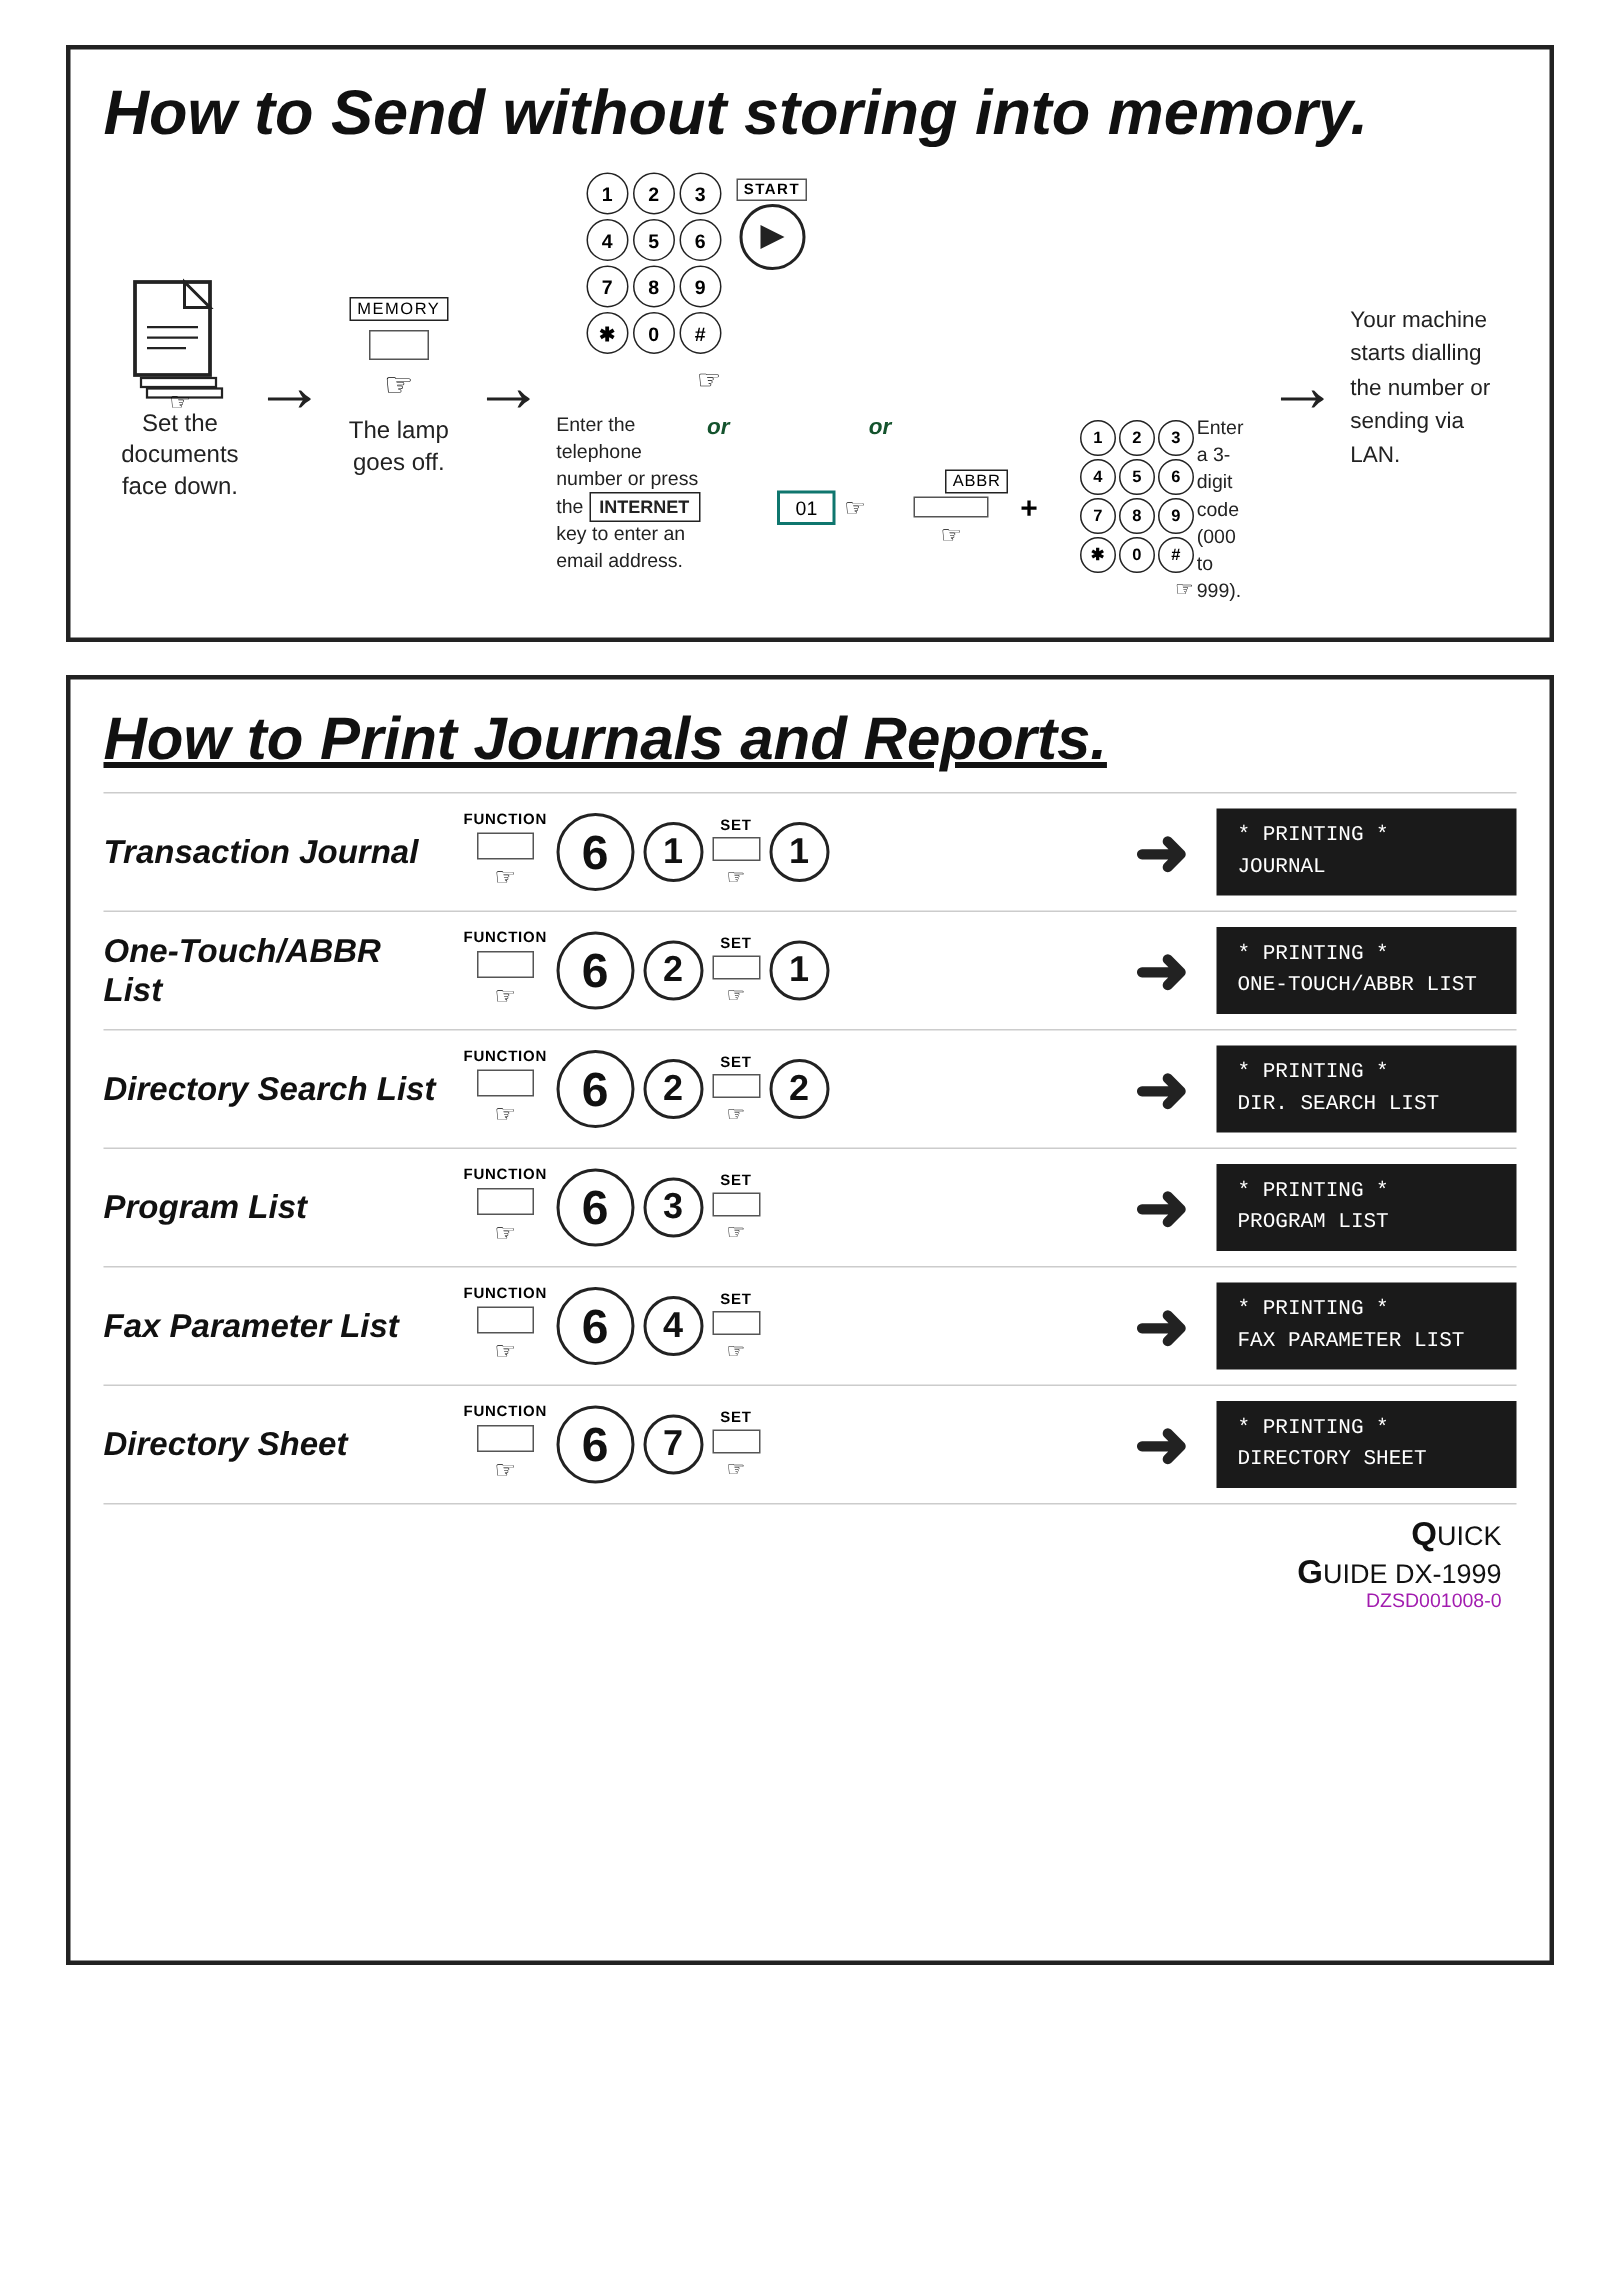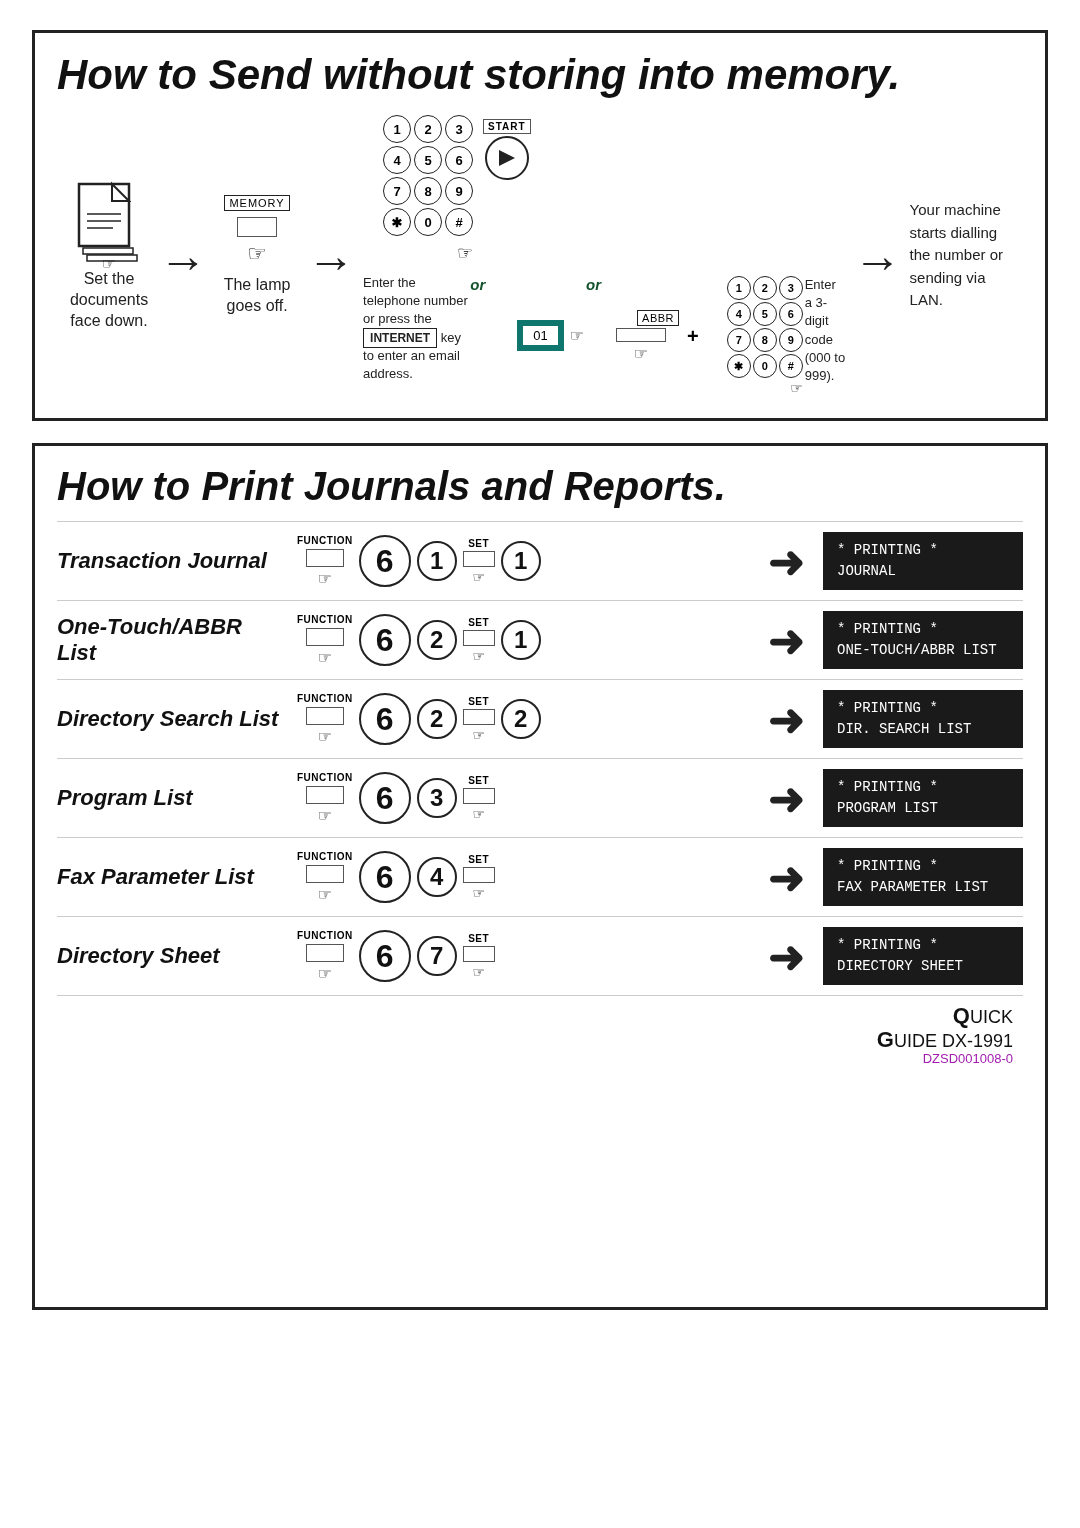--- a/index.html
+++ b/index.html
@@ -9,21 +9,21 @@
       background: #ffffff;
       font-family: Arial, sans-serif;
       overflow: hidden;
       position: relative;
     }
 
     .page {
       width: 1080px;
       height: 1340px;
       background: #fff;
-      padding: 30px 32px;
+      padding: 30px 44px;
       display: flex;
       flex-direction: column;
       gap: 0;
     }
 
     
     .top-section {
       border: 3px solid #222;
       padding: 18px 22px 22px 22px;
       margin-bottom: 22px;
@@ -133,21 +133,21 @@
     .or-divider {
       font-size: 15px;
       font-style: italic;
       font-weight: bold;
       color: #14532d;
       text-align: center;
       margin: 2px 0;
     }
 
     .short-num-box {
-      border: 6px solid #0f766e;
+      border: 2px solid #0f766e;
       padding: 2px 10px;
       font-size: 13px;
       margin-left: 30px;
     }
     .abbr-label {
       font-size: 11px;
       border: 1px solid #222;
       padding: 1px 4px;
       letter-spacing: 0.5px;
       margin-left: 34px;
@@ -172,20 +172,21 @@
       flex: 1;
     }
 
     .section-title-bottom {
       font-size: 40px;
       font-weight: 900;
       font-style: italic;
       color: #111;
       margin-bottom: 12px;
       font-family: Arial, sans-serif;
+      text-decoration: underline;
     }
 
     .report-rows {
       display: flex;
       flex-direction: column;
       gap: 0;
     }
 
     .report-row {
       display: flex;
@@ -578,20 +579,20 @@
       </div>
 
     </div>
 
     <div class="footer-area">
       <div class="quick-guide">
         <div class="quick-text">
           <span><span style="font-weight:900;font-size:22px;">Q</span><span style="font-size:18px;">UICK</span></span>
         </div>
         <div class="quick-text">
-          <span><span style="font-weight:900;font-size:22px;">G</span><span style="font-size:18px;">UIDE DX-1991</span></span>
+          <span><span style="font-weight:900;font-size:22px;">G</span><span style="font-size:18px;">UIDE DX-1999</span></span>
         </div>
         <div class="doc-number">DZSD001008-0</div>
       </div>
     </div>
 
   </div>
 </div>
 
 </body></html>

